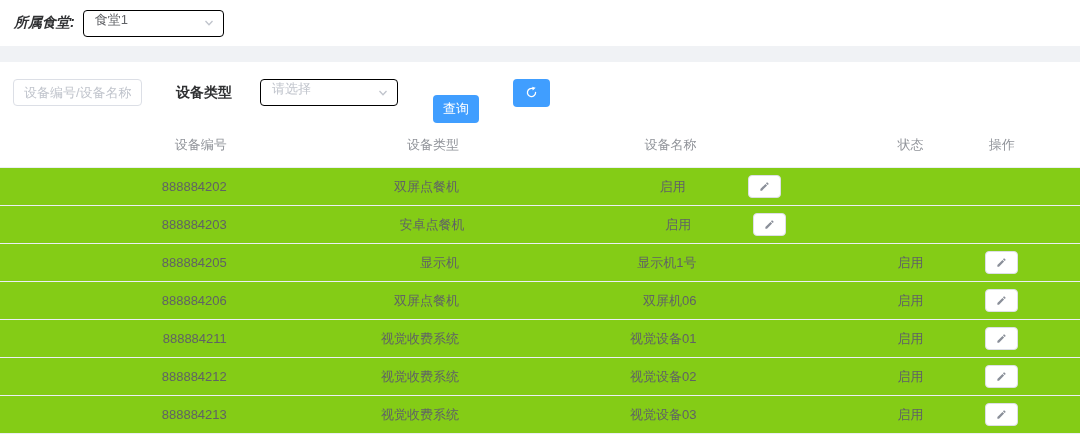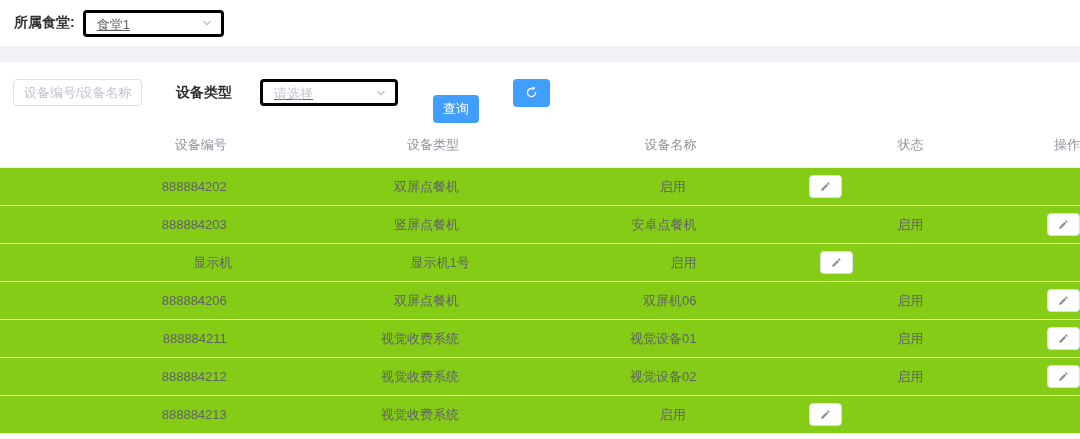--- a/index.html
+++ b/index.html
@@ -18,32 +18,32 @@
     align-items: center;
     padding-left: 14px;
     background: #ffffff;
   }
   .top-label {
     font-size: 14px;
     font-weight: 700;
     color: #303133;
     margin-right: 8px;
     white-space: nowrap;
+    font-style: italic;
   }
   .select {
     position: relative;
     height: 27px;
-    border: 3px solid #000000;
+    border: 1px solid #000000;
     border-radius: 4px;
     background: #fff;
     display: flex;
-    align-items: flex-end;
+    align-items: flex-start;
     padding: 0 28px 0 11px;
     cursor: pointer;
-    text-decoration: underline;
   }
   .select-canteen { width: 141px; }
   .select-type { width: 138px; }
   .select .sel-text { color: #606266; font-size: 13px; }
   .select .sel-placeholder { color: #c0c4cc; }
   .select .chevron {
     position: absolute;
     right: 9px;
     top: 50%;
     margin-top: -5px;
@@ -119,21 +119,21 @@
     font-size: 13px;
     color: #606266;
     text-align: right;
     overflow: hidden;
     white-space: nowrap;
   }
   .col-id     { width: 21%; }
   .col-type   { width: 21.5%; }
   .col-name   { width: 22%; }
   .col-status { width: 21%; }
-  .col-action { width: 14.5%; text-align: right; }
+  .col-action { width: 14.5%; text-align: center; }
 
   .edit-btn {
     width: 33px;
     height: 23px;
     background: #ffffff;
     border: 1px solid #dcdfe6;
     border-radius: 4px;
     cursor: pointer;
     display: inline-flex;
     align-items: center;
@@ -192,33 +192,33 @@
       <button class="edit-btn">
         <svg width="11" height="11" viewBox="0 0 24 24">
           <path d="M3 17.46V21h3.54L17.7 9.83l-3.54-3.54L3 17.46zM20.71 7.04a1 1 0 0 0 0-1.41l-2.34-2.34a1 1 0 0 0-1.41 0l-1.84 1.83 3.75 3.75 1.84-1.83z" fill="#8a8f99"></path>
         </svg>
       </button>
     </div>
   </div>
 
   <div class="t-row">
     <div class="cell col-id">888884203</div>
-    <div class="cell col-type">竖屏点餐机</div>
     <div class="cell col-name">安卓点餐机</div>
     <div class="cell col-status">启用</div>
     <div class="cell col-action">
       <button class="edit-btn">
         <svg width="11" height="11" viewBox="0 0 24 24">
           <path d="M3 17.46V21h3.54L17.7 9.83l-3.54-3.54L3 17.46zM20.71 7.04a1 1 0 0 0 0-1.41l-2.34-2.34a1 1 0 0 0-1.41 0l-1.84 1.83 3.75 3.75 1.84-1.83z" fill="#8a8f99"></path>
         </svg>
       </button>
     </div>
   </div>
 
   <div class="t-row">
+    <div class="cell col-id">888884205</div>
     <div class="cell col-type">显示机</div>
     <div class="cell col-name">显示机1号</div>
     <div class="cell col-status">启用</div>
     <div class="cell col-action">
       <button class="edit-btn">
         <svg width="11" height="11" viewBox="0 0 24 24">
           <path d="M3 17.46V21h3.54L17.7 9.83l-3.54-3.54L3 17.46zM20.71 7.04a1 1 0 0 0 0-1.41l-2.34-2.34a1 1 0 0 0-1.41 0l-1.84 1.83 3.75 3.75 1.84-1.83z" fill="#8a8f99"></path>
         </svg>
       </button>
     </div>
@@ -262,20 +262,21 @@
         <svg width="11" height="11" viewBox="0 0 24 24">
           <path d="M3 17.46V21h3.54L17.7 9.83l-3.54-3.54L3 17.46zM20.71 7.04a1 1 0 0 0 0-1.41l-2.34-2.34a1 1 0 0 0-1.41 0l-1.84 1.83 3.75 3.75 1.84-1.83z" fill="#8a8f99"></path>
         </svg>
       </button>
     </div>
   </div>
 
   <div class="t-row">
     <div class="cell col-id">888884213</div>
     <div class="cell col-type">视觉收费系统</div>
+    <div class="cell col-name">视觉设备03</div>
     <div class="cell col-status">启用</div>
     <div class="cell col-action">
       <button class="edit-btn">
         <svg width="11" height="11" viewBox="0 0 24 24">
           <path d="M3 17.46V21h3.54L17.7 9.83l-3.54-3.54L3 17.46zM20.71 7.04a1 1 0 0 0 0-1.41l-2.34-2.34a1 1 0 0 0-1.41 0l-1.84 1.83 3.75 3.75 1.84-1.83z" fill="#8a8f99"></path>
         </svg>
       </button>
     </div>
   </div>
 </div>

